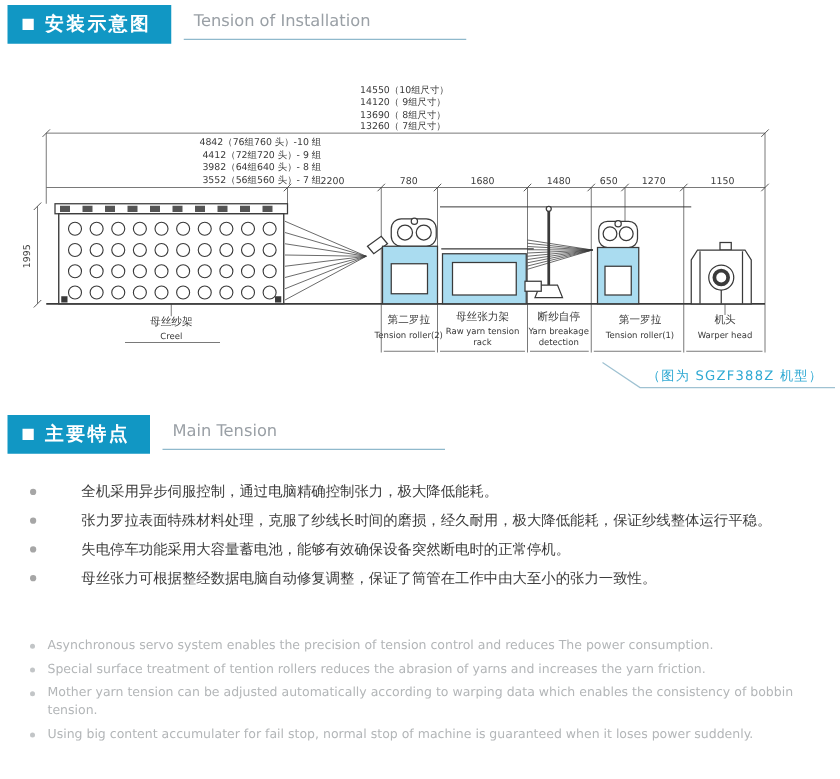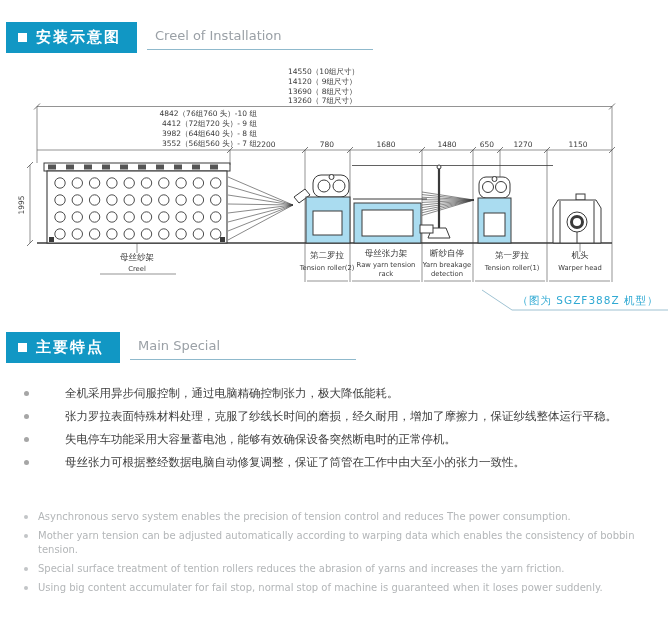--- a/index.html
+++ b/index.html
@@ -27,26 +27,26 @@
   .cn-list .dot{width:5px;height:5px;border-radius:50%;background:#a6a6a6;margin-top:5px;flex:none;}
   .en-list{top:510px;}
   .en-list li{font-size:10px;color:#b3b6b8;line-height:14px;margin-bottom:5px;}
   .en-list .dot{width:4px;height:4px;border-radius:50%;background:#c2c5c7;margin-top:5px;flex:none;}
 </style>
 </head>
 <body>
 
 <div class="page">
 
-  <div class="sec-header" style="top:22px">
+  <div class="sec-header" style="top:4px">
     <div class="sec-badge">
       <span class="sq"></span>
       <span>安装示意图</span>
     </div>
-    <div class="sec-en">Creel of Installation</div>
+    <div class="sec-en">Tension of Installation</div>
   </div>
 
   <svg class="diagram" viewBox="0 0 672 272">
 
     <g stroke="#666" stroke-width="0.7" fill="none">
       <path d="M37,60.5 H612"></path>
       <path d="M37,104 H612"></path>
       <path d="M37,60.5 V117"></path>
       <path d="M612,60.5 V236"></path>
       <path d="M230,104 V119"></path>
@@ -223,54 +223,54 @@
       <path d="M482,244 L512,264 H668" stroke="#9fc2d2" stroke-width="1" fill="none"></path>
       <text class="note" x="588" y="258" text-anchor="middle">（图为 SGZF388Z 机型）</text>
     </g>
   </svg>
 
   <div class="sec-header" style="top:332px">
     <div class="sec-badge">
       <span class="sq"></span>
       <span>主要特点</span>
     </div>
-    <div class="sec-en">Main Special</div>
+    <div class="sec-en">Main Tension</div>
   </div>
 
   <ul class="feat-list cn-list">
     <li>
         <span class="dot"></span>
         <span>全机采用异步伺服控制，通过电脑精确控制张力，极大降低能耗。</span>
       </li>
     <li>
         <span class="dot"></span>
-        <span>张力罗拉表面特殊材料处理，克服了纱线长时间的磨损，经久耐用，增加了摩擦力，保证纱线整体运行平稳。</span>
+        <span>张力罗拉表面特殊材料处理，克服了纱线长时间的磨损，经久耐用，极大降低能耗，保证纱线整体运行平稳。</span>
       </li>
     <li>
         <span class="dot"></span>
         <span>失电停车功能采用大容量蓄电池，能够有效确保设备突然断电时的正常停机。</span>
       </li>
     <li>
         <span class="dot"></span>
         <span>母丝张力可根据整经数据电脑自动修复调整，保证了筒管在工作中由大至小的张力一致性。</span>
       </li>
   </ul>
 
   <ul class="feat-list en-list">
     <li>
         <span class="dot"></span>
         <span>Asynchronous servo system enables the precision of tension control and reduces The power consumption.</span>
       </li>
     <li>
         <span class="dot"></span>
+        <span>Special surface treatment of tention rollers reduces the abrasion of yarns and increases the yarn friction.</span>
+      </li>
+    <li>
+        <span class="dot"></span>
         <span>Mother yarn tension can be adjusted automatically according to warping data which enables the consistency of bobbin tension.</span>
       </li>
     <li>
         <span class="dot"></span>
-        <span>Special surface treatment of tention rollers reduces the abrasion of yarns and increases the yarn friction.</span>
-      </li>
-    <li>
-        <span class="dot"></span>
         <span>Using big content accumulater for fail stop, normal stop of machine is guaranteed when it loses power suddenly.</span>
       </li>
   </ul>
 
 </div>
 
 </body></html>

